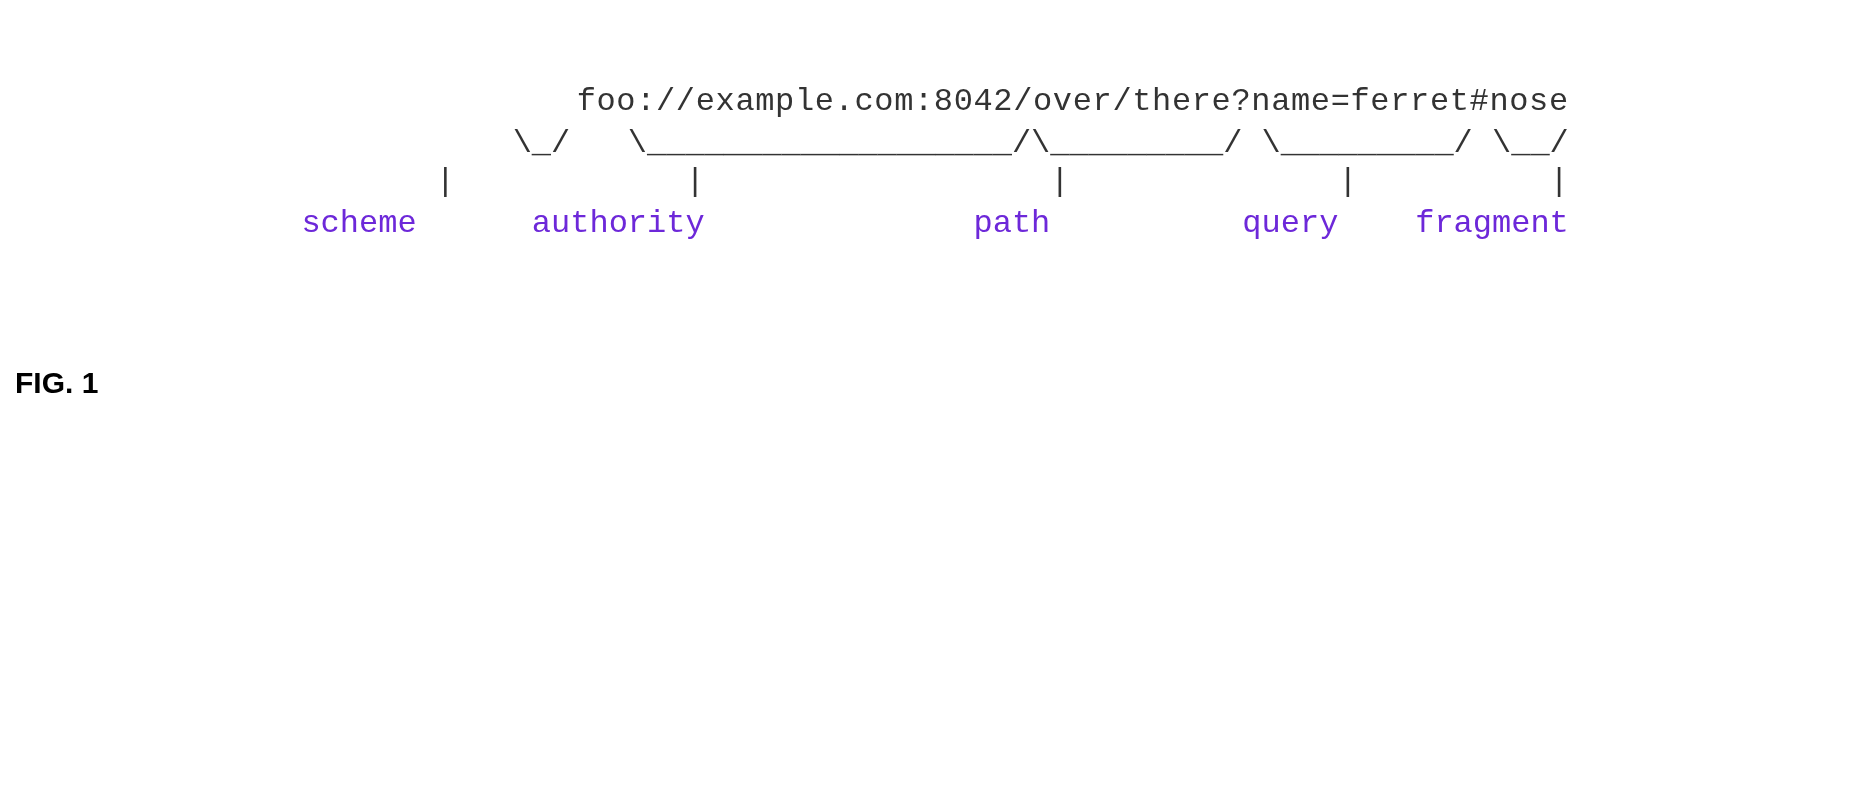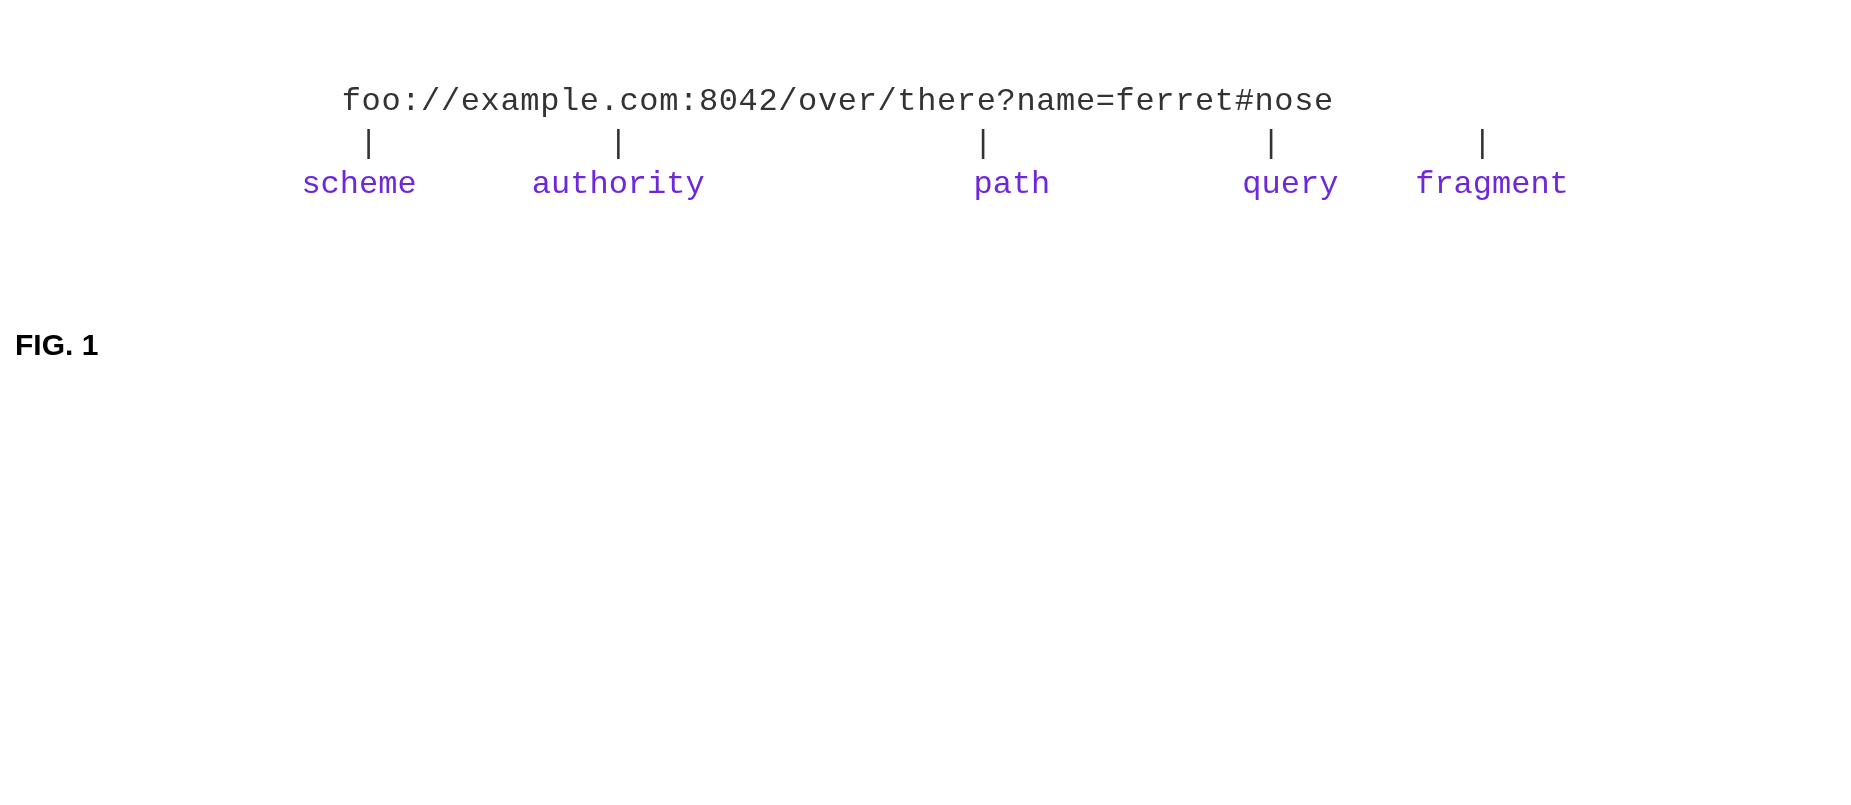--- a/index.html
+++ b/index.html
@@ -17,21 +17,21 @@
       align-items: center;
       justify-content: flex-start;
       font-family: 'Courier New', Courier, monospace;
       overflow: hidden;
     }
 
     .diagram-container {
       margin-top: 80px;
       display: flex;
       flex-direction: column;
-      align-items: flex-start;
+      align-items: flex-end;
     }
 
     .uri-line {
       font-size: 32px;
       color: #333;
       letter-spacing: 0.02em;
       white-space: pre;
       line-height: 1.4;
     }
 
@@ -67,20 +67,21 @@
       margin-left: 30px;
     }
   </style>
 </head>
 <body>
 
 <div class="diagram-container">
 
   <div class="uri-line">   foo://example.com:8042/over/there?name=ferret#nose</div>
 
+  <div class="bracket-line">   \_/   \___________________/\_________/ \_________/ \__/</div>
 
   <div class="pipe-line">    |            |                  |              |          |</div>
 
   <div class="label-line"> scheme      authority              path          query    fragment</div>
 
 </div>
 
 <div class="fig-caption">FIG. 1</div>
 
 </body></html>

